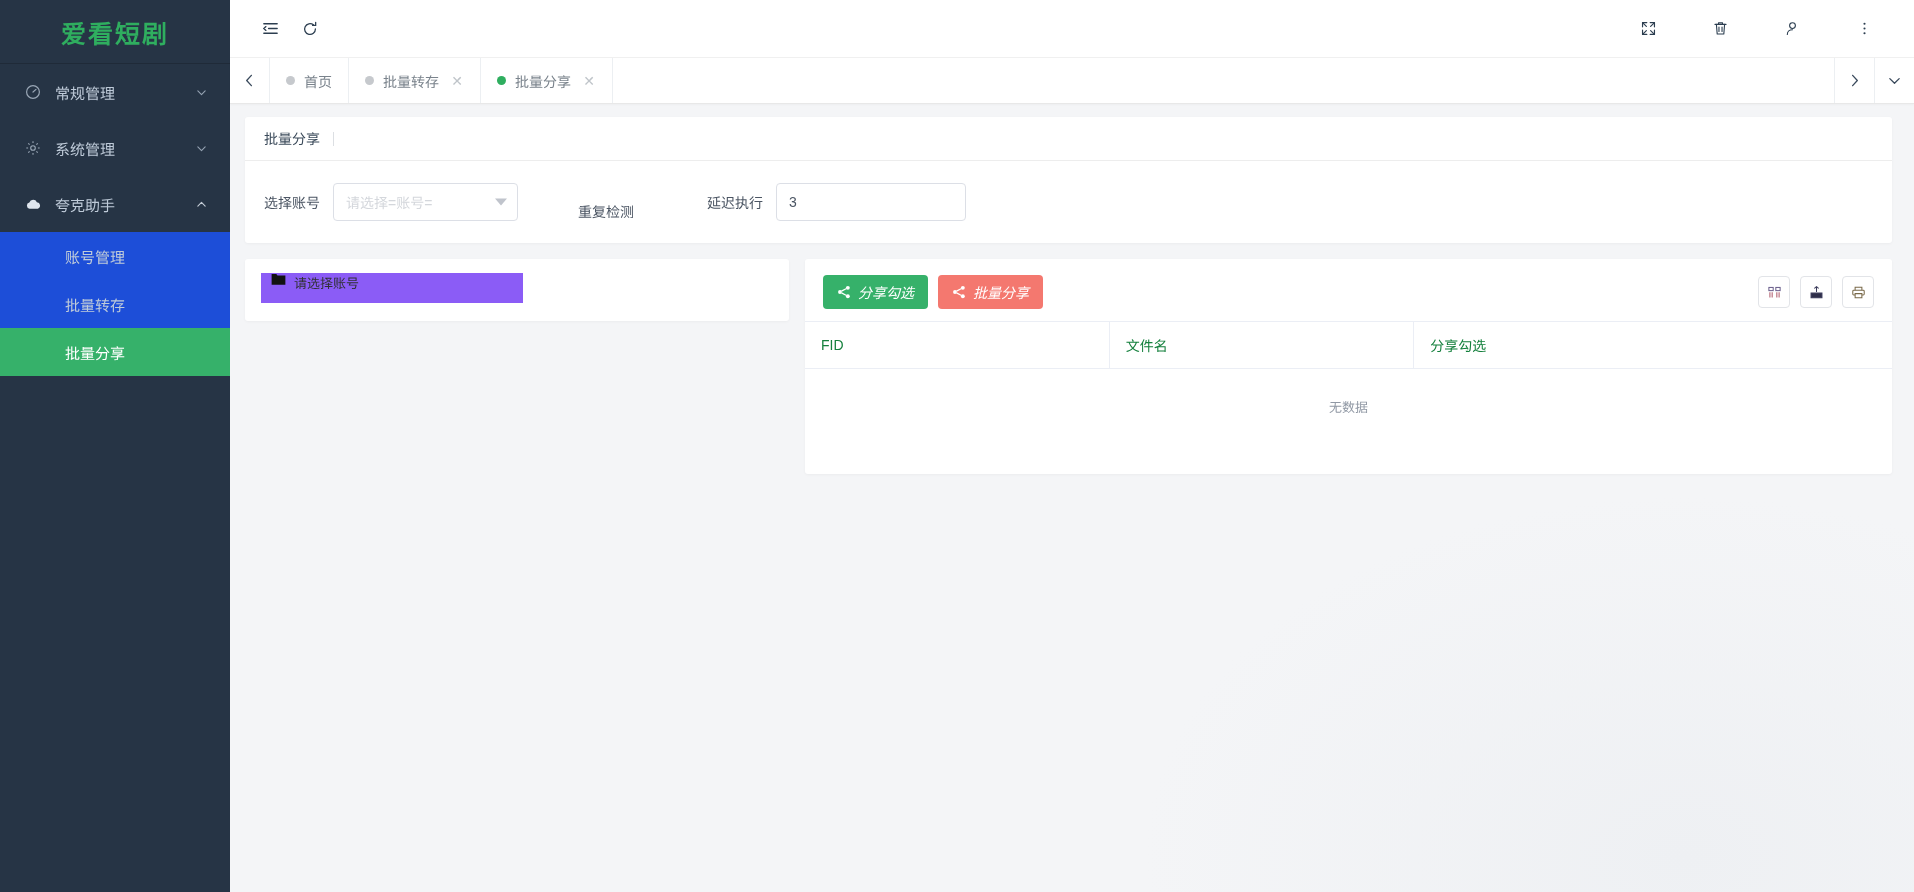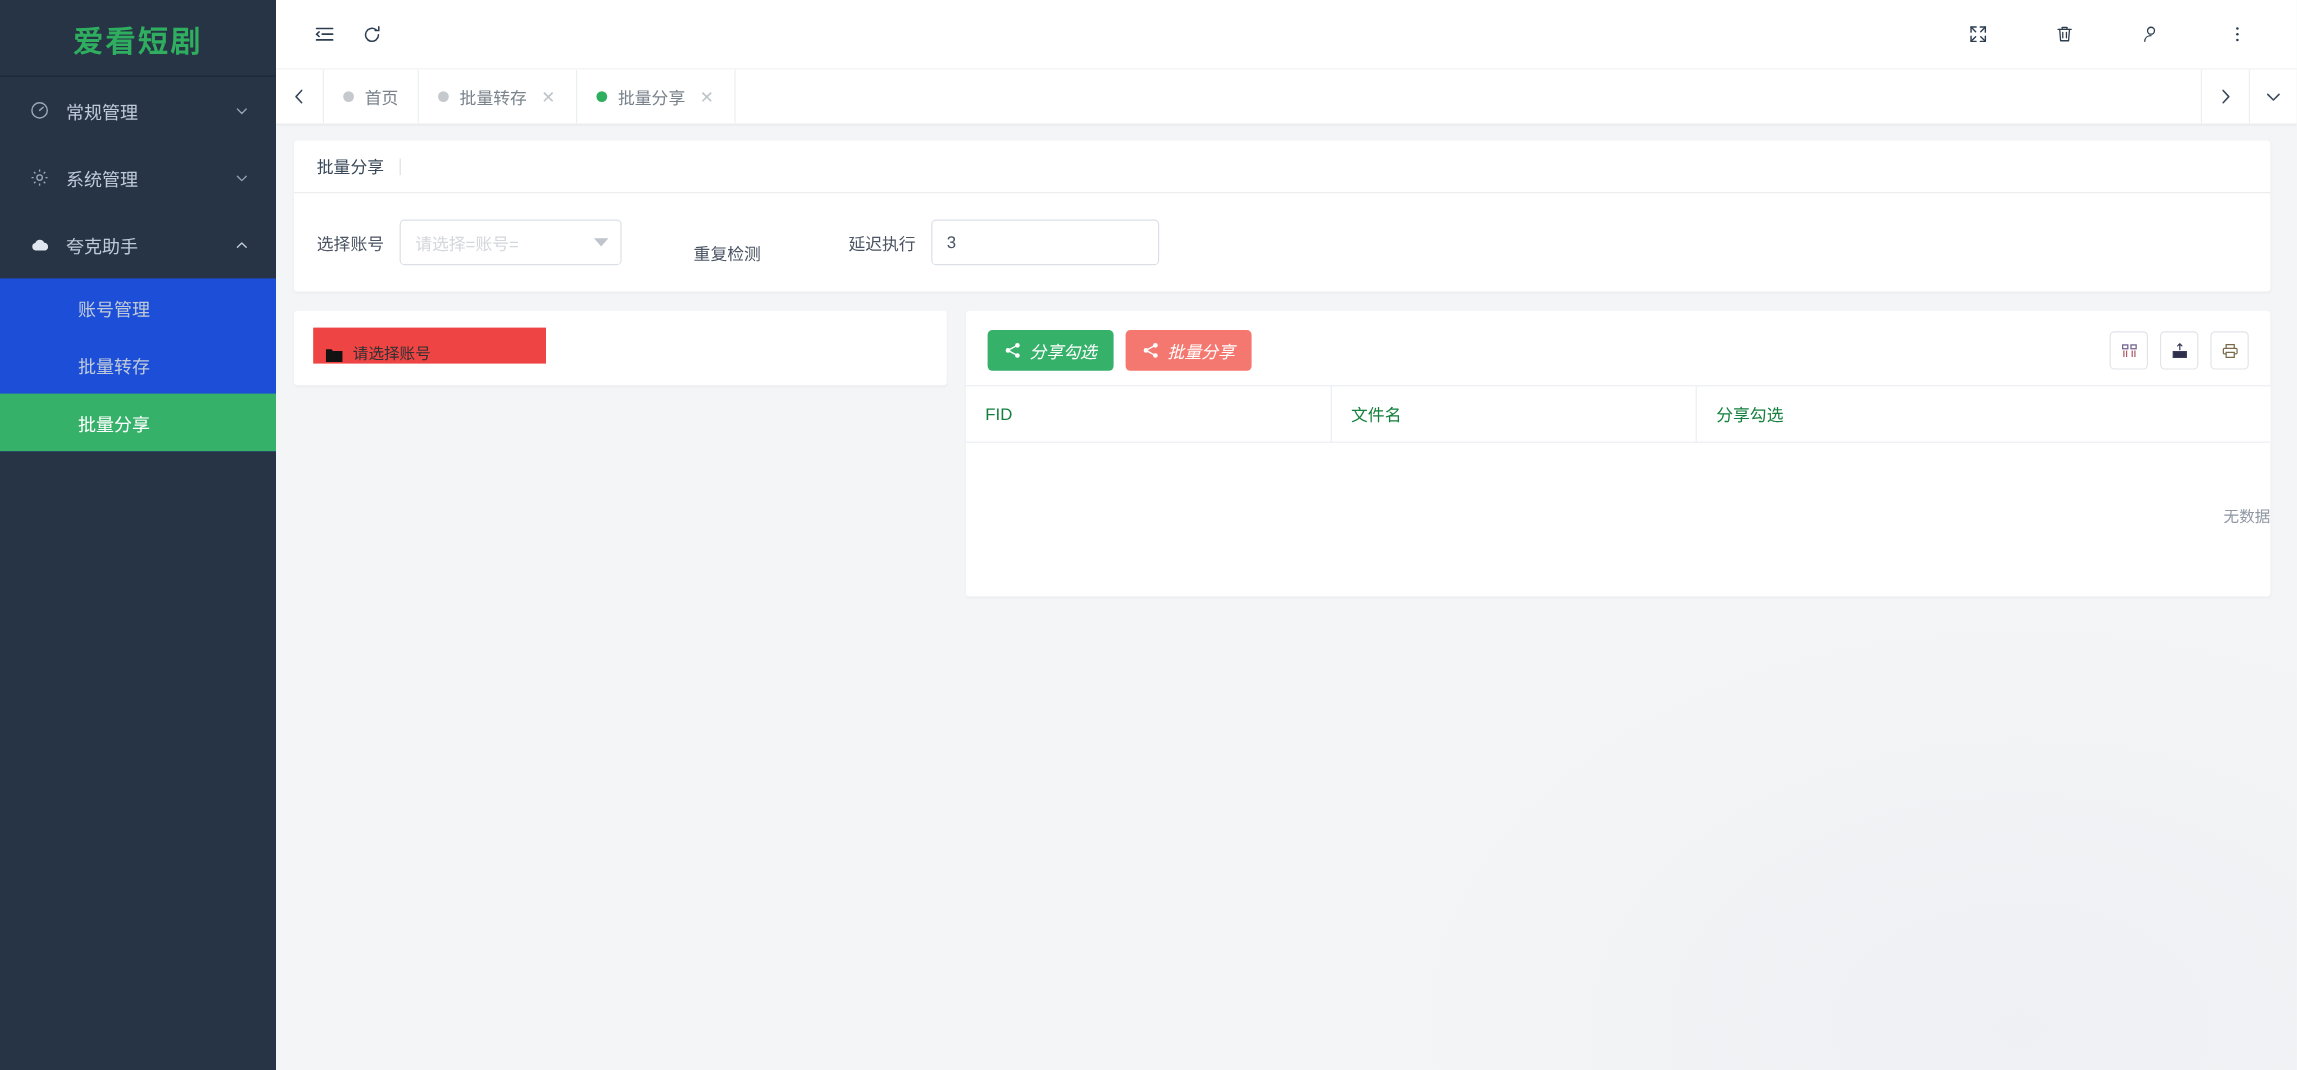--- a/index.html
+++ b/index.html
@@ -238,25 +238,25 @@
   }
   .ctrl .ph { color: #d4d7dc; }
   .ctrl.input { width: 190px; }
   .ctrl.input .val { color: #4b5563; }
 
   
   .lower { display: flex; align-items: flex-start; gap: 16px; }
   .tree-card { flex: 0 0 544px; min-height: 62px; padding: 14px 16px; }
   .tree-node {
     display: flex;
-    align-items: flex-end;
+    align-items: flex-start;
     height: 30px;
-    background: #ef4444;
+    background: #8b5cf6;
     padding: 0 10px;
-    width: 194px;
+    width: 262px;
     gap: 8px;
     cursor: pointer;
     font-size: 13px;
     color: #303133;
   }
   .folder-ico { flex: 0 0 auto; display: inline-flex; }
 
   .table-card { flex: 1 1 auto; min-width: 0; padding: 0 0 10px 0; }
   .table-toolbar {
     display: flex;
@@ -304,24 +304,24 @@
     font-size: 14px;
     color: #15803d;
     padding: 13px 16px;
     border-top: 1px solid #ebeef5;
     border-bottom: 1px solid #ebeef5;
     border-right: 1px solid #ebeef5;
     background: #fff;
   }
   table.data th:last-child { border-right: none; }
   .empty-row td {
-    text-align: right;
+    text-align: center;
     color: #9098a4;
     font-size: 13px;
-    padding: 51px 0 48px 0;
+    padding: 28px 0 48px 0;
   }
   svg { display: block; }
 </style>
 </head>
 <body>
 
 <div id="app">
 
   <aside class="sidebar">
     <div class="brand">

